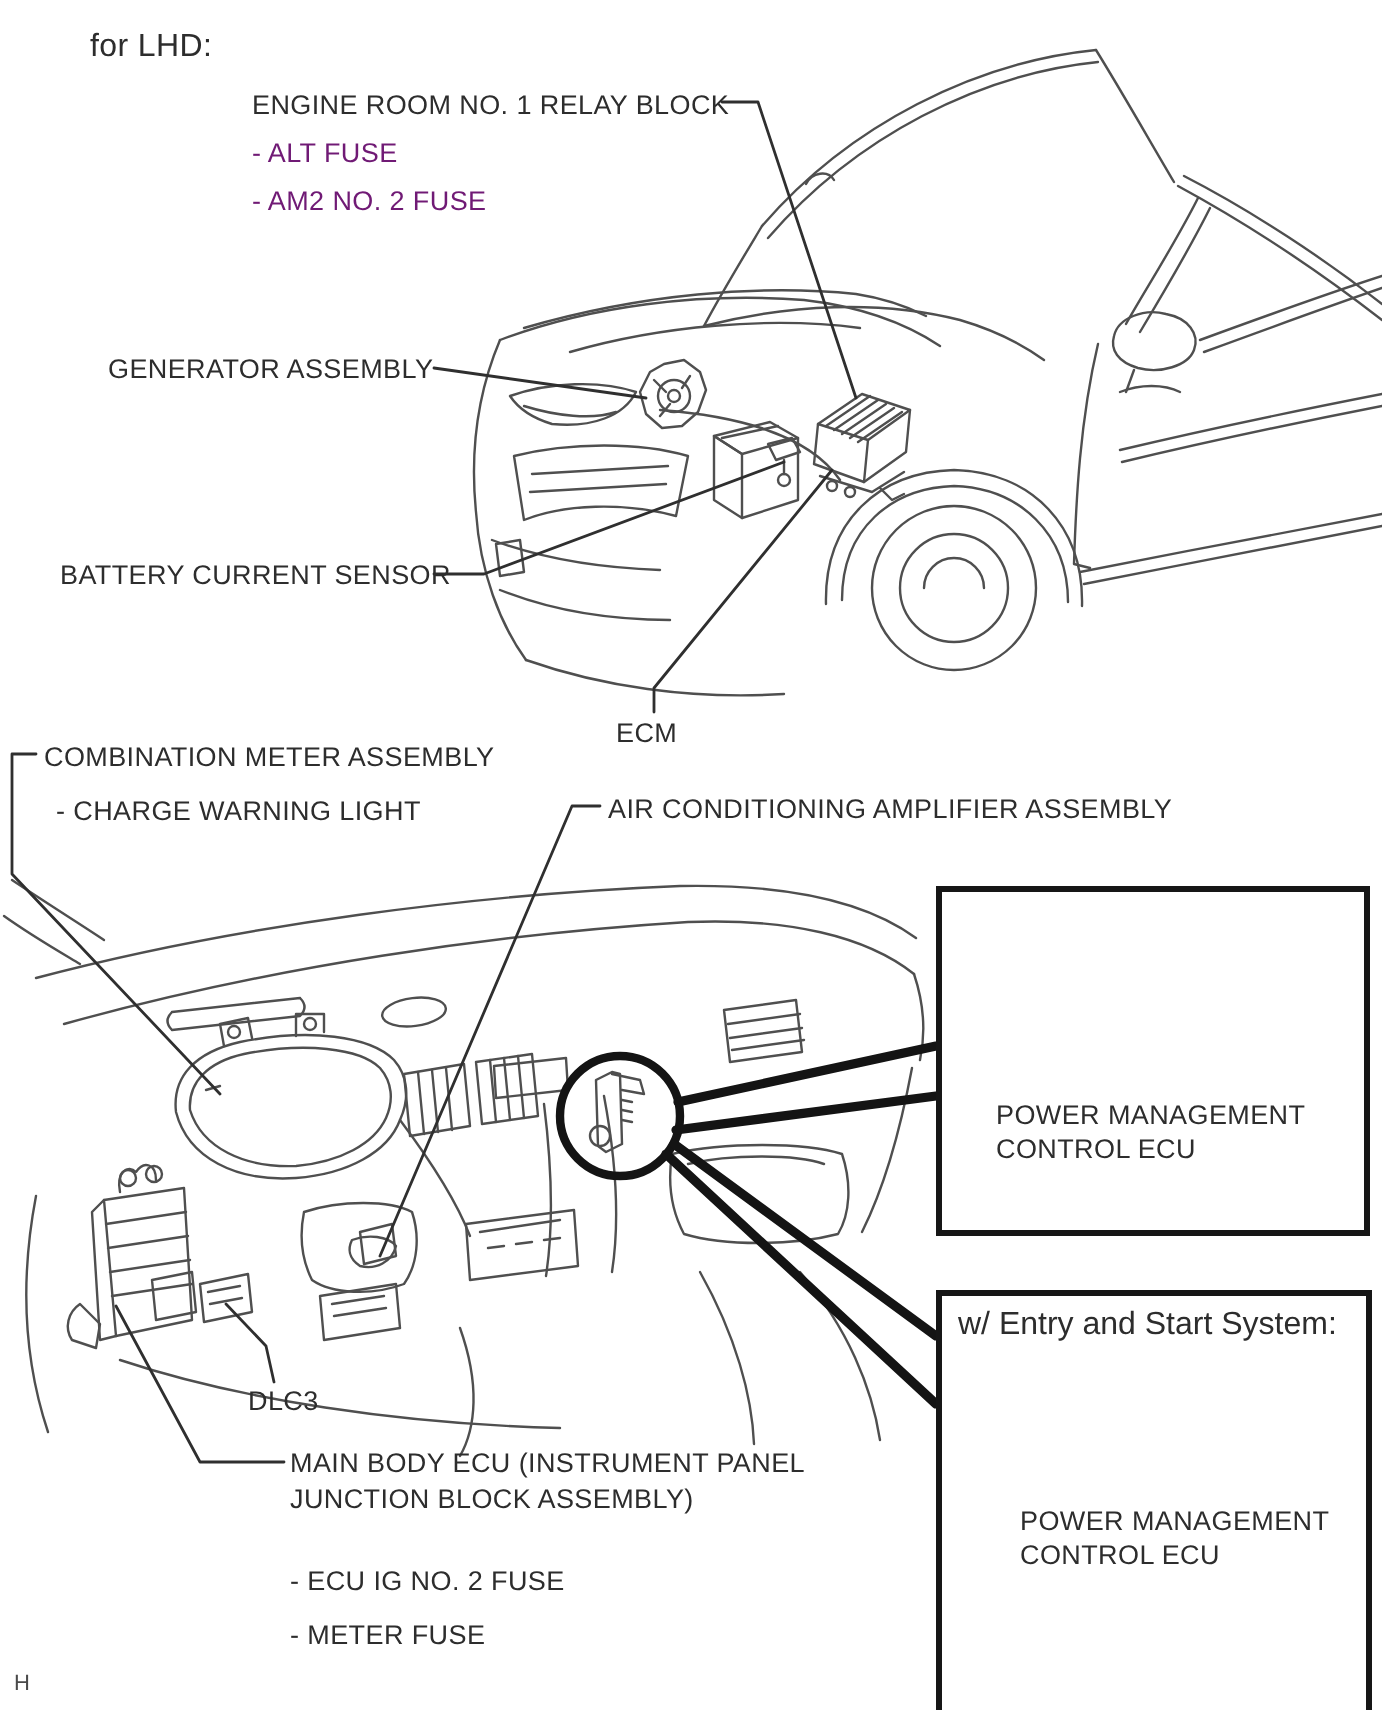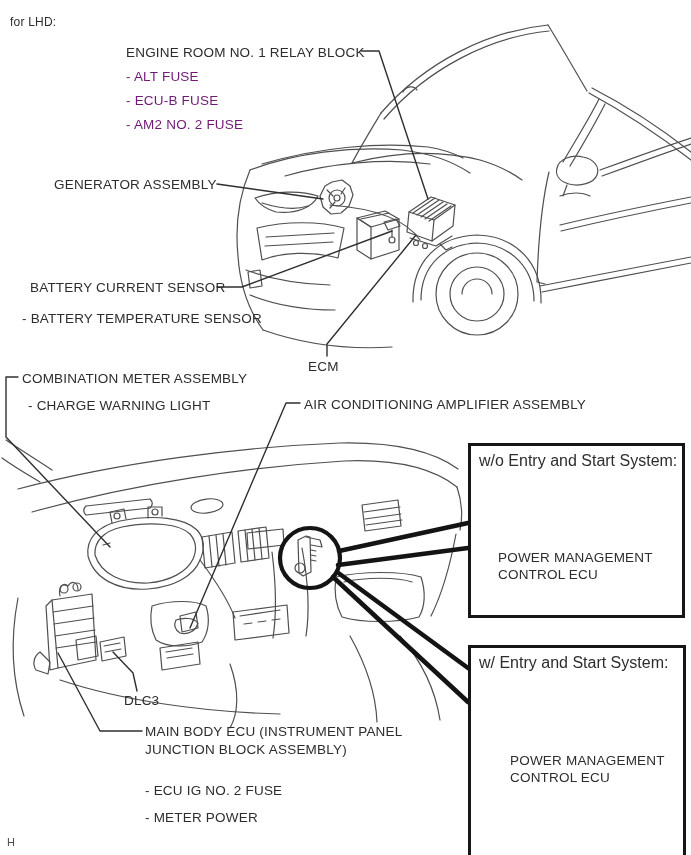--- a/index.html
+++ b/index.html
@@ -6,21 +6,21 @@
   #figure{
     position:relative;width:691px;height:855px;background:#ffffff;
     font-family:"Liberation Sans", sans-serif;overflow:hidden;
   }
   #art{position:absolute;left:0;top:0;}
   .lbl{
     position:absolute;white-space:nowrap;
     font-size:13.5px;line-height:1;color:#2d2d2d;letter-spacing:.2px;
   }
   .lbl.small{font-size:11px;color:#4a4a4a;}
-  .lbl.head{font-size:12px;}
+  .lbl.head{font-size:16px;margin-left:35px;}
   .fuselist div{line-height:24px;font-size:13.5px;color:#701a75;letter-spacing:.2px;white-space:nowrap;}
   .callout{
     position:absolute;border:3px solid #161616;background:#fff;box-sizing:border-box;
   }
   .callout .ttl{
     position:absolute;left:8px;top:6px;font-size:16px;color:#2d2d2d;white-space:nowrap;
   }
   .callout .clbl{position:absolute;font-size:13.5px;color:#2d2d2d;letter-spacing:.2px;white-space:nowrap;}
 </style>
 </head>
@@ -234,50 +234,47 @@
     </g>
     <path d="M578,728 L592,744 L592,757" stroke="#2f2f2f" stroke-width="1.4"></path>
   </svg>
 
   <div class="lbl head" style="left:10px;top:16px">for LHD:</div>
 
   <div class="lbl" style="left:126px;top:46px">ENGINE ROOM NO. 1 RELAY BLOCK</div>
 
   <div class="fuselist" style="position:absolute;left:126px;top:65px">
     <div>- ALT FUSE</div>
-    <div>- ECU-B FUSE</div>
     <div>- AM2 NO. 2 FUSE</div>
   </div>
 
   <div class="lbl" style="left:54px;top:178px">GENERATOR ASSEMBLY</div>
 
   <div class="lbl" style="left:30px;top:281px">BATTERY CURRENT SENSOR</div>
 
-  <div class="lbl" style="left:22px;top:312px">- BATTERY TEMPERATURE SENSOR</div>
 
   <div class="lbl" style="left:308px;top:360px">ECM</div>
 
   <div class="lbl" style="left:22px;top:372px">COMBINATION METER ASSEMBLY</div>
 
   <div class="lbl" style="left:304px;top:398px">AIR CONDITIONING AMPLIFIER ASSEMBLY</div>
 
   <div class="lbl" style="left:28px;top:399px">- CHARGE WARNING LIGHT</div>
 
   <div class="lbl" style="left:124px;top:694px">DLC3</div>
 
   <div class="lbl" style="left:145px;top:725px">MAIN BODY ECU (INSTRUMENT PANEL</div>
   <div class="lbl" style="left:145px;top:743px">JUNCTION BLOCK ASSEMBLY)</div>
 
   <div class="lbl" style="left:145px;top:784px">- ECU IG NO. 2 FUSE</div>
-  <div class="lbl" style="left:145px;top:811px">- METER POWER</div>
+  <div class="lbl" style="left:145px;top:811px">- METER FUSE</div>
 
   <div class="lbl small" style="left:7px;top:837px">H</div>
 
   <div class="callout" style="left:468px;top:443px;width:217px;height:175px">
-    <div class="ttl">w/o Entry and Start System:</div>
     <div class="clbl" style="left:27px;top:104px">POWER MANAGEMENT</div>
     <div class="clbl" style="left:27px;top:121px">CONTROL ECU</div>
   </div>
 
   <div class="callout" style="left:468px;top:645px;width:218px;height:219px">
     <div class="ttl">w/ Entry and Start System:</div>
     <div class="clbl" style="left:39px;top:105px">POWER MANAGEMENT</div>
     <div class="clbl" style="left:39px;top:122px">CONTROL ECU</div>
   </div>
 

